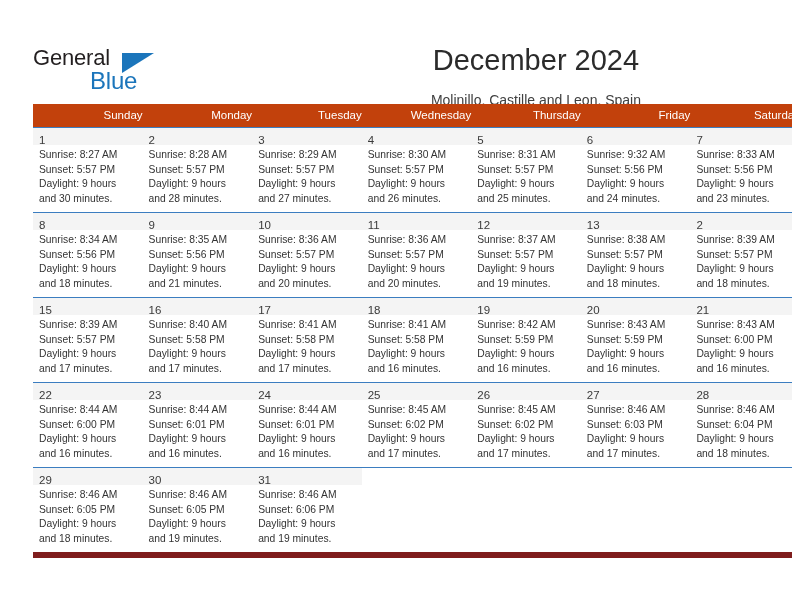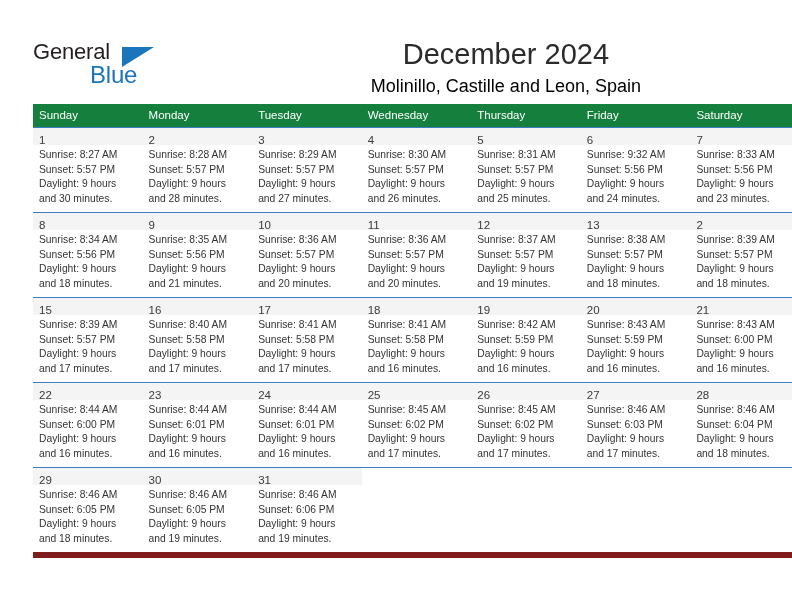--- a/index.html
+++ b/index.html
@@ -18,21 +18,21 @@
     position: relative;
     width: 792px;
     height: 612px;
     box-sizing: border-box;
   }
 
   
   .header {
     position: absolute;
     left: 0;
-    top: 6px;
+    top: 12px;
     width: 676px;
     height: 100px;
   }
   .logo {
     position: absolute;
     left: 33px;
     top: 33px;
     width: 180px;
     height: 48px;
   }
@@ -79,47 +79,47 @@
     text-align: center;
   }
   .month-title {
     font-size: 29px;
     color: #2b2b2b;
     line-height: 36px;
     white-space: nowrap;
     font-family: "Liberation Sans", sans-serif;
   }
   .location-title {
-    font-size: 18px;
-    color: #000000;
+    font-size: 14px;
+    color: #404040;
     line-height: 20px;
-    margin-top: 4px;
+    margin-top: 12px;
     white-space: nowrap;
     font-family: "Liberation Sans", sans-serif;
   }
 
   
   .calendar {
     position: absolute;
     left: 33px;
     top: 104px;
     width: 725px;
   }
   table.cal {
     border-collapse: collapse;
     table-layout: fixed;
     width: 725px;
   }
   table.cal th {
     width: 103.57px;
-    background: #15803d;
+    background: #c2410c;
     color: #ffffff;
     font-size: 11.5px;
     font-weight: normal;
-    text-align: left;
+    text-align: right;
     padding: 5px 0 6px 6px;
     border: none;
     font-family: "Liberation Sans", sans-serif;
   }
   td.daycell {
     vertical-align: top;
     padding: 0;
     border-top: 1px solid #3b7dc0;
     background: #ffffff;
     height: 84px;

